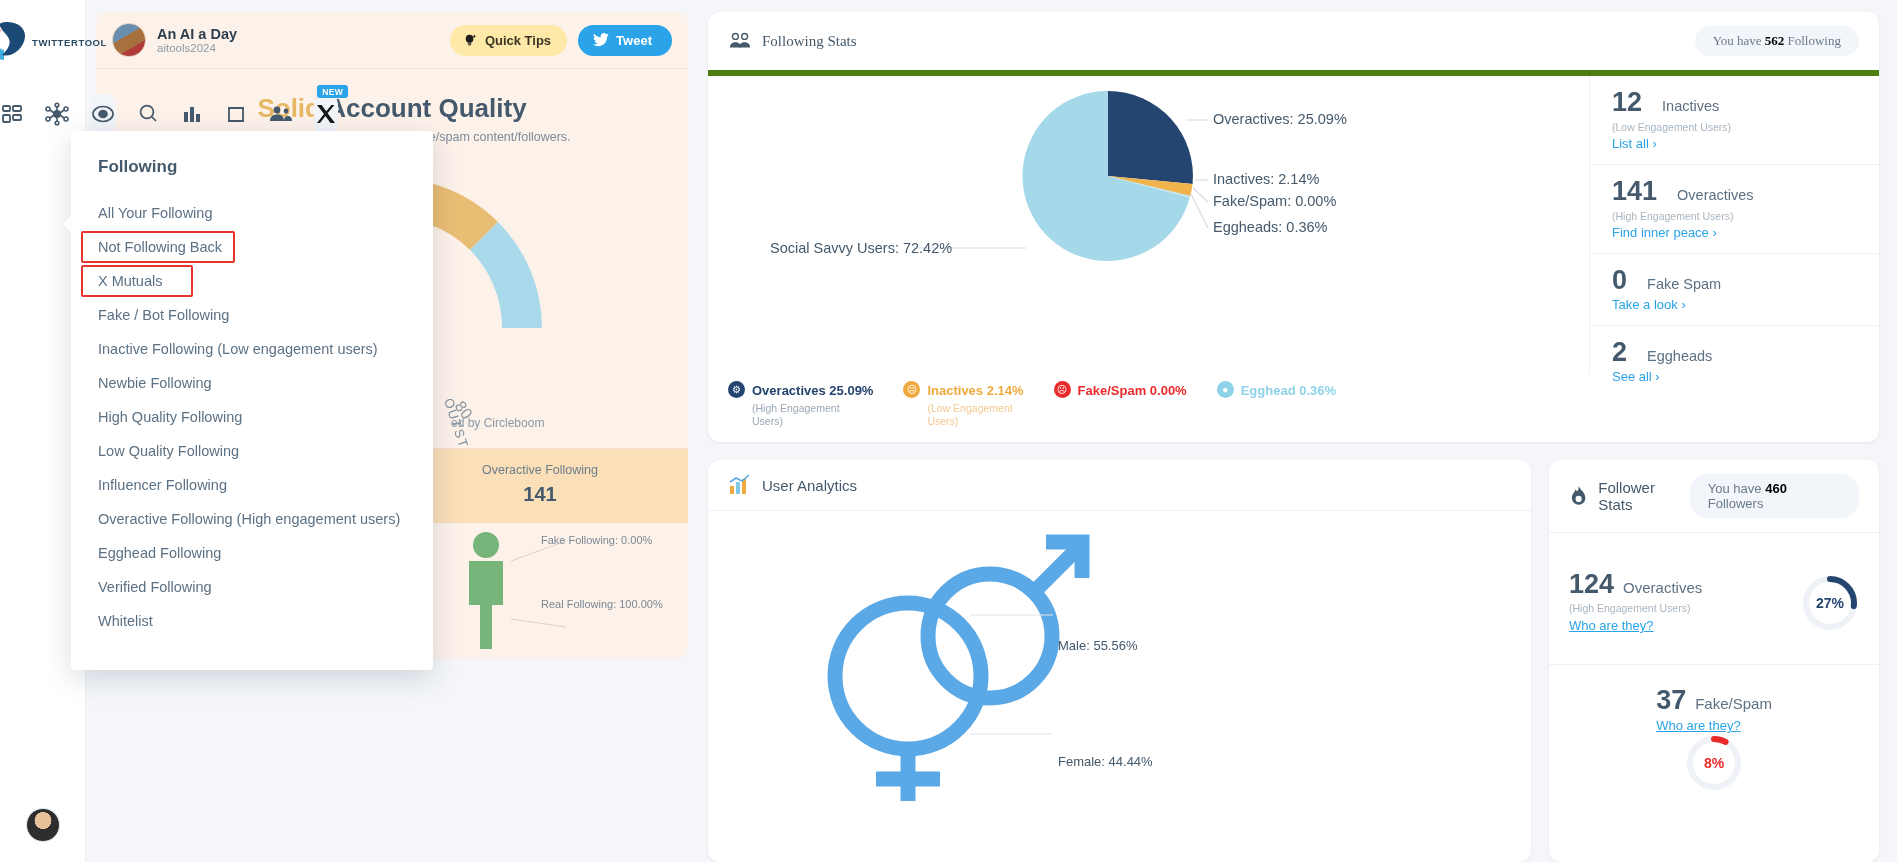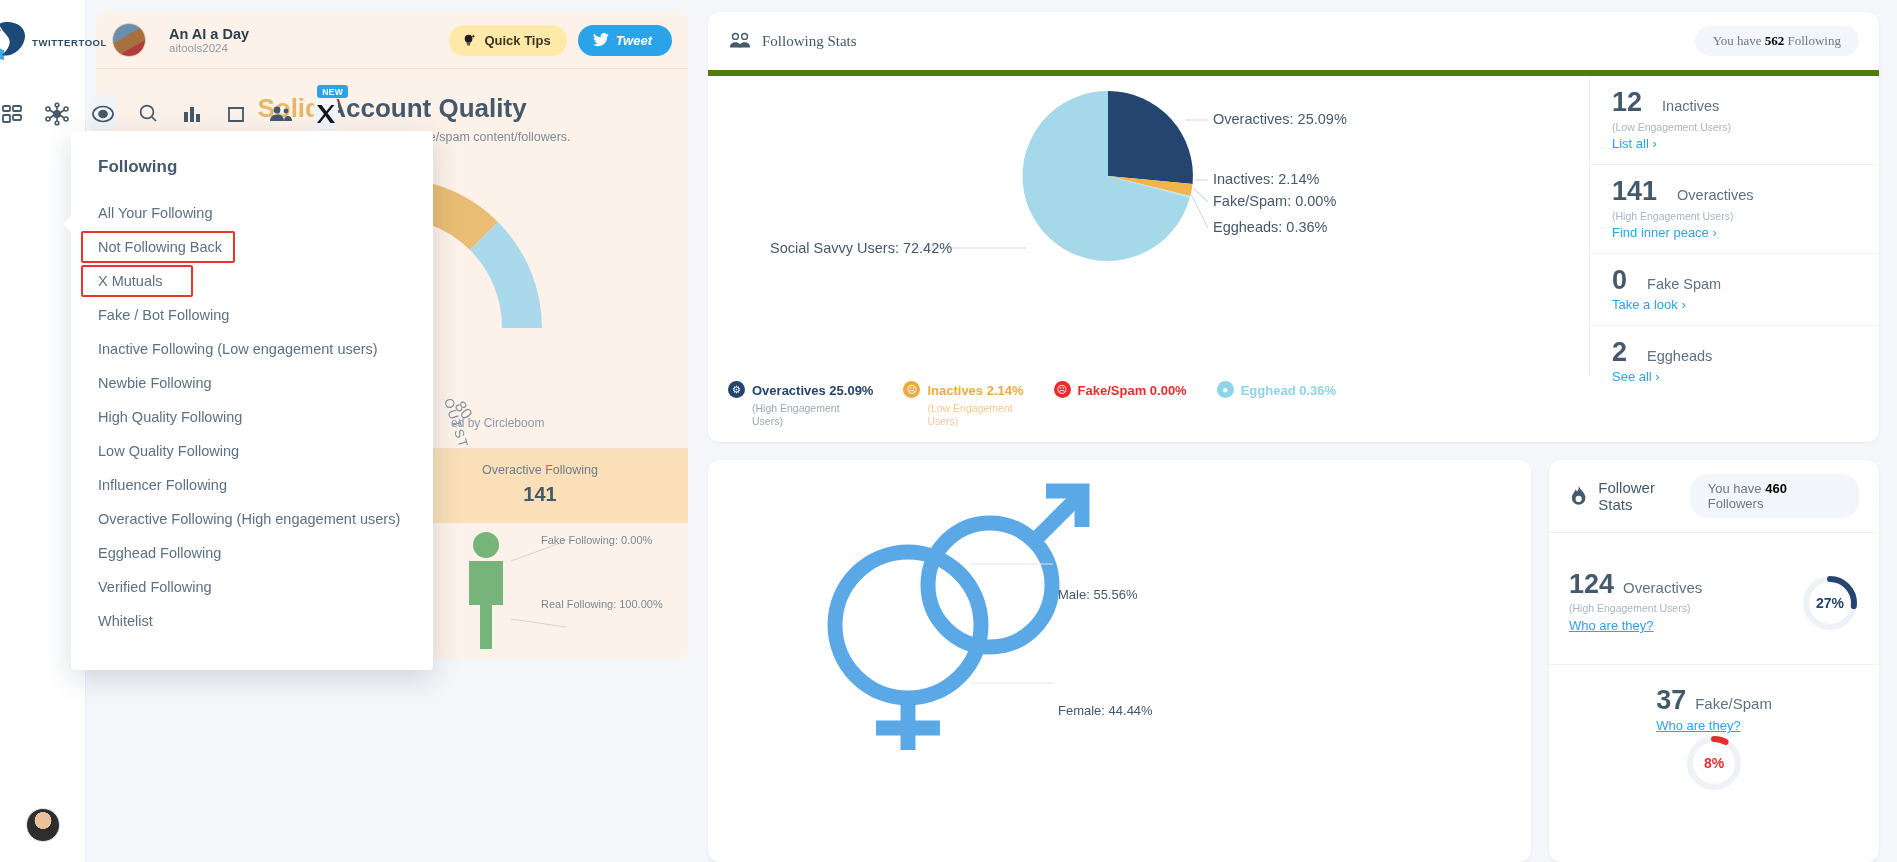--- a/index.html
+++ b/index.html
@@ -43,38 +43,38 @@
   
   .content { flex: 1; display: flex; gap: 20px; padding: 12px 18px 0 10px; overflow:hidden;}
   .col-left { width: 592px; flex: 0 0 592px; }
   .col-right { flex: 1; display: flex; flex-direction: column; gap: 18px; }
 
   .card { background: #fff; border-radius: 12px; box-shadow: 0 1px 3px rgba(40,60,90,.08); }
 
   
   .quality-card { background: #fdf2ea; border-radius: 12px; overflow: hidden; height: 647px; position: relative;}
   .q-head {
-    display: flex; align-items: center; gap: 23px;
+    display: flex; align-items: center; gap: 11px;
     padding: 11px 16px; border-bottom: 1px solid #f6e2d4;
   }
   .q-avatar { width: 34px; height: 34px; border-radius: 50%;
     background: linear-gradient(150deg,#6a8fae 0 38%, #a6703f 39% 68%, #b23b3b 69% 100%);
     border: 1px solid #e3cdbb; flex:0 0 34px;}
   .q-name { font-size: 14.5px; font-weight: 700; color: #2d3f4e; line-height: 1.15;}
   .q-handle { font-size: 11.5px; color: #8b9aa7; }
   .q-actions { margin-left: auto; display: flex; align-items: center; gap: 11px; }
   .btn-tips {
     background: #ffe9a8; color: #3b3524; font-weight: 700; font-size: 13px;
     border: none; border-radius: 18px; padding: 8px 16px 8px 13px; cursor: pointer;
     display: flex; align-items: center; gap: 7px;
   }
   .btn-tweet {
     background: #2aa3e8; color: #fff; font-weight: 700; font-size: 13px;
     border: none; border-radius: 18px; padding: 8px 20px 8px 15px; cursor: pointer;
-    display: flex; align-items: center; gap: 7px; font-style: italic;
+    display: flex; align-items: center; gap: 7px;
   }
   .q-title { text-align: center; font-size: 26px; font-weight: 700; color: #44596b; margin-top: 24px;}
   .q-title .hl { color: #e6b865; }
   .q-sub { text-align: center; font-size: 12.5px; color: #7d8b99; margin-top: 6px;}
   .gauge-wrap { position: relative; height: 300px; margin-top: 4px; }
   .powered { position:absolute; left: 355px; top: 268px; font-size: 12px; color:#8b9aa7; }
 
   .metric-row { display: flex; border-top: 1px solid #f3ddcb; }
   .metric-cell { flex: 1; text-align: center; padding: 14px 4px 17px; }
   .metric-cell.hlcell { background: #fadfb8; }
@@ -417,20 +417,29 @@
               <span class="leg-title" style="color:#8fd3e8">Egghead 0.36%</span>
               <div class="leg-sub"></div>
             </span>
           </div>
         </div>
       </section>
 
       <div class="bottom-row">
 
         <section class="card ua-card">
+          <div class="ua-head">
+            <svg width="24" height="22" viewBox="0 0 24 22">
+              <rect x="2" y="12" width="4" height="8" fill="#f0a93f"></rect>
+              <rect x="8" y="8" width="4" height="12" fill="#7fc9e8"></rect>
+              <rect x="14" y="5" width="4" height="15" fill="#f0a93f"></rect>
+              <path d="M2 8 L8 4 L14 7 L21 1" stroke="#5aa9e6" stroke-width="1.6" fill="none"></path>
+            </svg>
+            <div class="fs-title">User Analytics</div>
+          </div>
           <div class="ua-body">
             <svg width="520" height="290" viewBox="0 0 520 290">
               <g stroke="#5aa9e6" stroke-width="15" fill="none">
                 <circle cx="200" cy="165" r="73"></circle>
                 <path d="M200 238 L200 300"></path>
                 <path d="M168 268 L232 268"></path>
               </g>
               <g stroke="#5aa9e6" stroke-width="15" fill="none">
                 <circle cx="282" cy="125" r="62"></circle>
                 <path d="M326 81 L370 37"></path>

